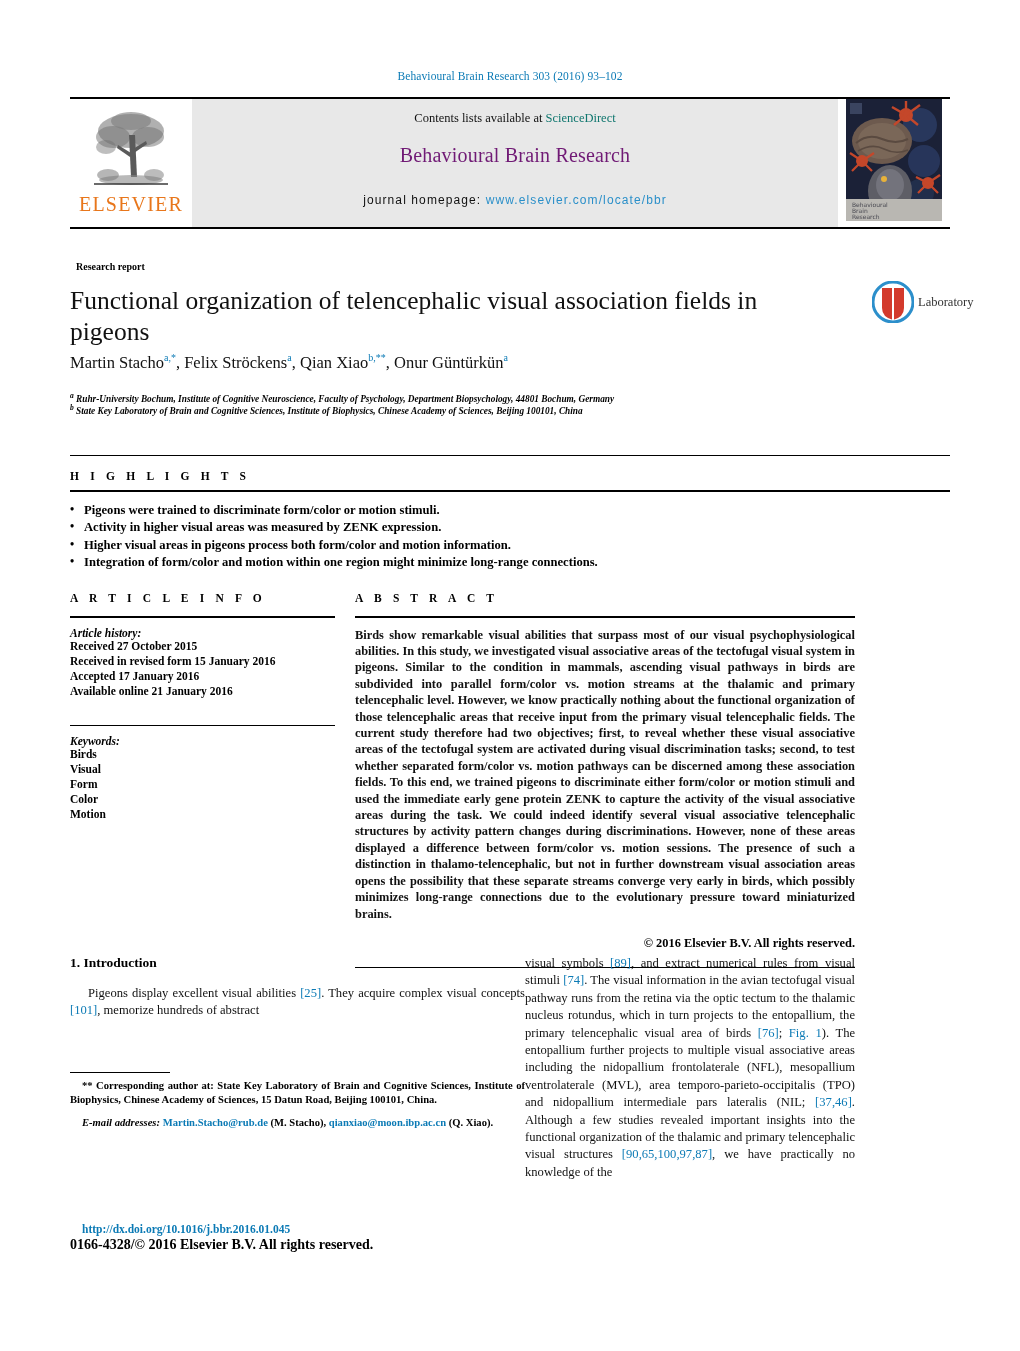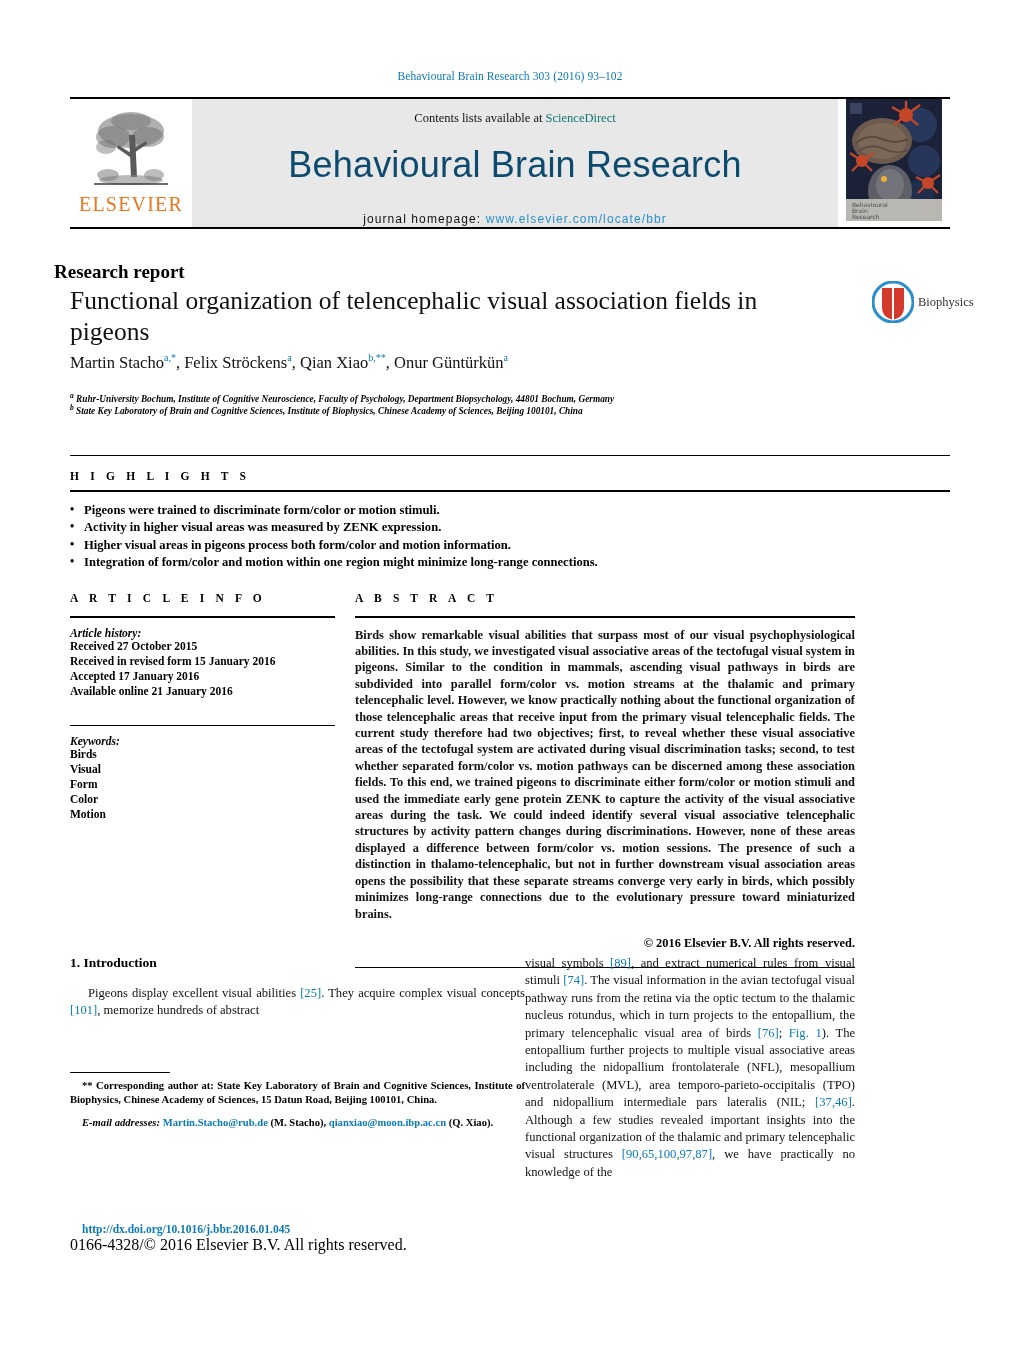--- a/index.html
+++ b/index.html
@@ -32,37 +32,37 @@
     font-family:"Liberation Serif", serif; font-size:20px; letter-spacing:1.2px;
     color:#e8761b; margin-top:2px;
   }
   .mast-center {
     flex:1 1 auto; background:#e8e8e8; position:relative;
     display:flex; flex-direction:column; align-items:center;
   }
   .contents-line { font-size:12.5px; margin-top:12px; color:#111; }
   .contents-line .sd { color:#0f766e; }
   .journal-title {
-    font-size:36px; margin-top:18px; font-family:Liberation Sans, sans-serif;
-    letter-spacing:.2px; color:#0c4a6e;
+    font-size:20px; margin-top:18px; font-family:Liberation Serif, serif;
+    letter-spacing:.2px; color:#701a75;
   }
   .homepage-line {
     font-size:12px; margin-top:26px; letter-spacing:1.1px;
     font-family:"Liberation Sans", sans-serif; color:#111;
   }
   .homepage-line .url { color:#2a8fc9; }
   .mast-cover { width:104px; flex:0 0 104px; padding-left:8px; }
   .cover-img {
     width:96px; height:122px; position:relative; overflow:hidden;
     background:#1a1c30;
   }
 
   
   .kind {
-    position:absolute; top:261px; left:54px; font-size:19px; font-weight:bold;text-align:center;
+    position:absolute; top:261px; left:76px; font-size:10px; font-weight:bold;text-align:center;
   }
   .title {
     position:absolute; top:285px; left:70px; width:760px;
     font-size:25.5px; line-height:31px; font-weight:normal; color:#111;
   }
   .authors {
     position:absolute; top:352px; left:70px; width:790px;
     font-size:16.5px; color:#111;
   }
   .authors sup { font-size:10px; color:#0b7ab5; vertical-align:super; }
@@ -135,21 +135,21 @@
   .fn-wrap { position:absolute; top:1072px; left:70px; width:455px; }
   .fn-rule { width:100px; height:1px; background:#000; margin-bottom:6px; }
   .fn {
     font-size:10.6px; font-weight:bold; line-height:14.2px; text-align:justify;
   }
   .fn .lead { padding-left:12px; }
   .fn em { font-style:italic; }
   .fn a, .link { color:#0b7ab5; text-decoration:none; }
   .doi-wrap { position:absolute; top:1222px; left:70px; width:455px; }
   .doi { font-size:11.5px; font-weight:bold; color:#0b7ab5; line-height:15px;padding-left:12px; }
-  .issn { font-size:16px; font-weight:normal; line-height:15px; }
+  .issn { font-size:14px; font-weight:bold; line-height:15px; }
 </style>
 </head>
 <body>
 
 <div class="page">
 
   <div class="runhead">Behavioural Brain Research 303 (2016) 93–102</div>
 
   <div class="masthead">
     <div class="mast-rule"></div>
@@ -233,21 +233,21 @@
   </div>
 
   <div class="crossmark">
     <div class="cm-circle">
       <svg viewBox="0 0 42 42" width="42" height="42">
         <circle cx="21" cy="21" r="20" fill="#ffffff" stroke="#2c8fcb" stroke-width="3"></circle>
         <path d="M10 7 h22 v20 q0 9 -11 12 q-11 -3 -11 -12 z" fill="#d33a2c"></path>
         <rect x="20" y="7" width="2" height="32" fill="#ffffff"></rect>
       </svg>
     </div>
-    <div class="cm-text">Biophysics</div>
+    <div class="cm-text">Laboratory</div>
   </div>
 
   <div class="hl-wrap">
     <div class="hl-rule-top"></div>
     <div class="seclabel">H I G H L I G H T S</div>
     <div class="hl-rule-mid"></div>
     <ul class="hl-list">
       <li>Pigeons were trained to discriminate form/color or motion stimuli.</li>
       <li>Activity in higher visual areas was measured by ZENK expression.</li>
       <li>Higher visual areas in pigeons process both form/color and motion information.</li>

